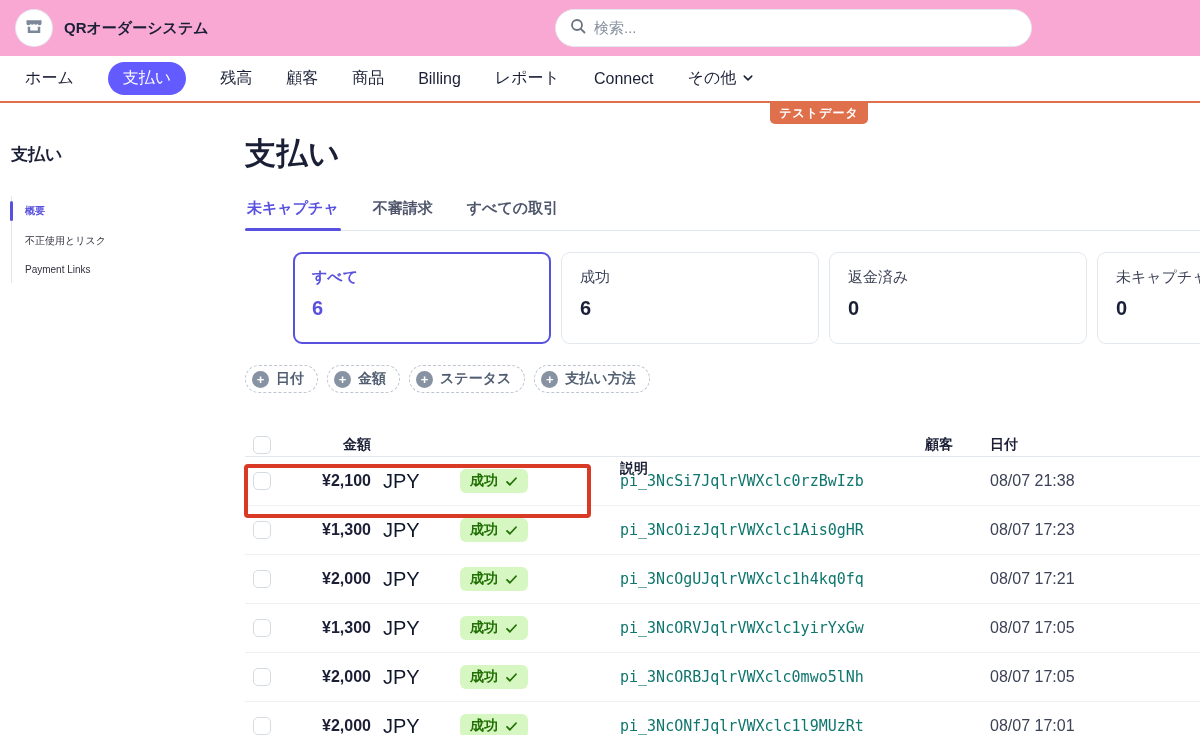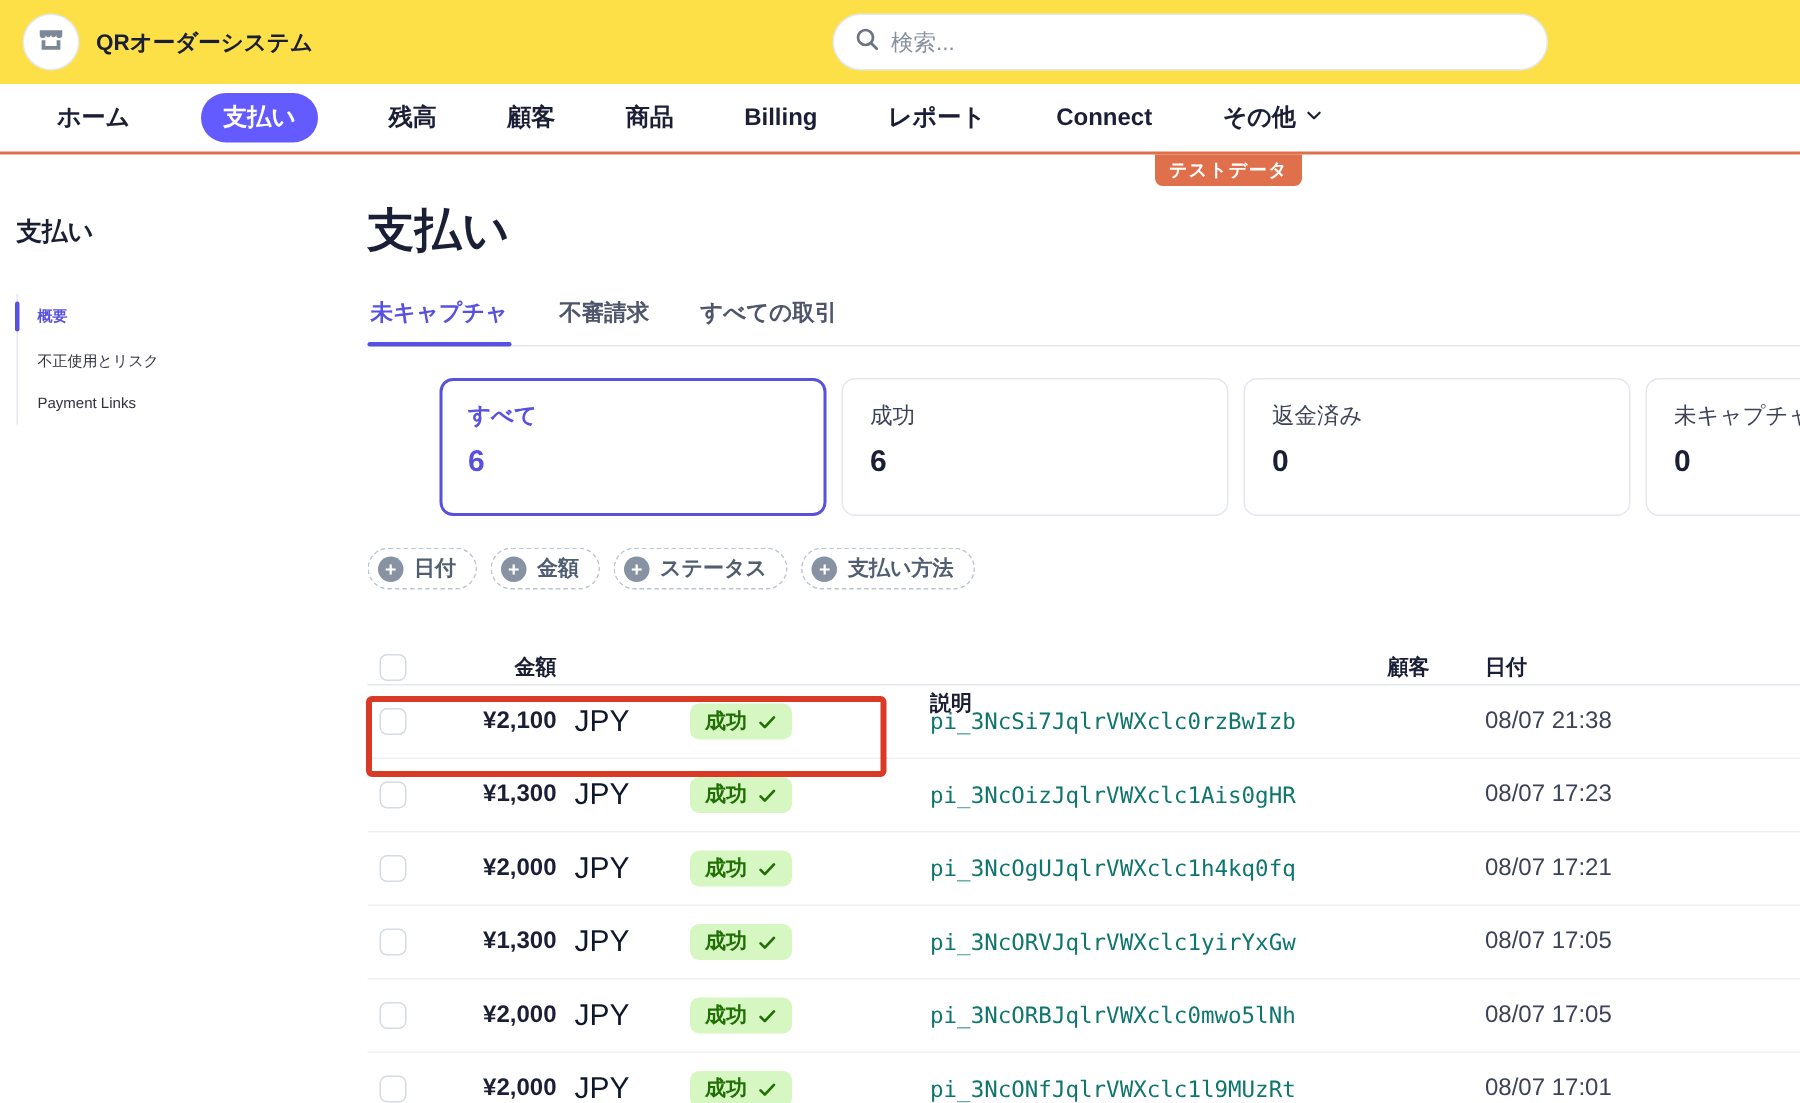--- a/index.html
+++ b/index.html
@@ -1,31 +1,31 @@
 <!DOCTYPE html>
 <html><head>
 <meta charset="utf-8">
 <style>
   * { margin:0; padding:0; box-sizing:border-box; }
   html,body { width:1200px; height:735px; overflow:hidden; background:#fff;
     font-family:"Liberation Sans","DejaVu Sans",sans-serif; color:#1a1f36; }
 
   
-  .topbar { position:relative; height:56px; background:#fde047; display:flex; align-items:center; padding:0 16px; }
+  .topbar { position:relative; height:56px; background:#f9a8d4; display:flex; align-items:center; padding:0 16px; }
   .logo-circle { width:36px; height:36px; border-radius:50%; background:#fff; box-shadow:0 0 0 1px #e3e8ee;
     display:flex; align-items:center; justify-content:center; margin-right:12px; }
   .account-name { font-size:15px; font-weight:700; color:#1a1f36; }
   .searchbar { position:absolute; left:555px; top:9px; width:477px; height:38px; background:#fff;
     border:1px solid #e3e8ee; border-radius:19px; display:flex; align-items:center; padding:0 14px; gap:8px; }
   .searchbar .ph { font-size:15px; color:#87909f; }
 
   
   .navbar { height:47px; background:#fff; border-bottom:2px solid #e0704b; display:flex; align-items:center;
     gap:34px; padding:0 0 0 25px; }
-  .nav-item { font-size:16px; font-weight:700; color:#1a1f36; cursor:pointer; display:flex; align-items:center; gap:6px; white-space:nowrap;margin-left:13px; }
+  .nav-item { font-size:16px; font-weight:400; color:#1a1f36; cursor:pointer; display:flex; align-items:center; gap:6px; white-space:nowrap; }
   .nav-item.pill { background:#635bff; color:#fff; padding:6px 15px; border-radius:18px; }
 
   .test-badge { position:absolute; left:770px; top:103px; width:98px; height:21px; background:#e0704b;
     color:#fff; font-size:12px; font-weight:700; display:flex; align-items:center; justify-content:center;
     border-radius:0 0 5px 5px; letter-spacing:1px; z-index:5; }
 
   
   .sidebar { position:absolute; left:0; top:103px; width:245px; bottom:0; padding:40px 0 0 11px; }
   .sidebar-title { font-size:17px; font-weight:700; color:#1a1f36; margin-bottom:30px; }
   .side-list { list-style:none; border-left:1px solid #e3e8ee; }

